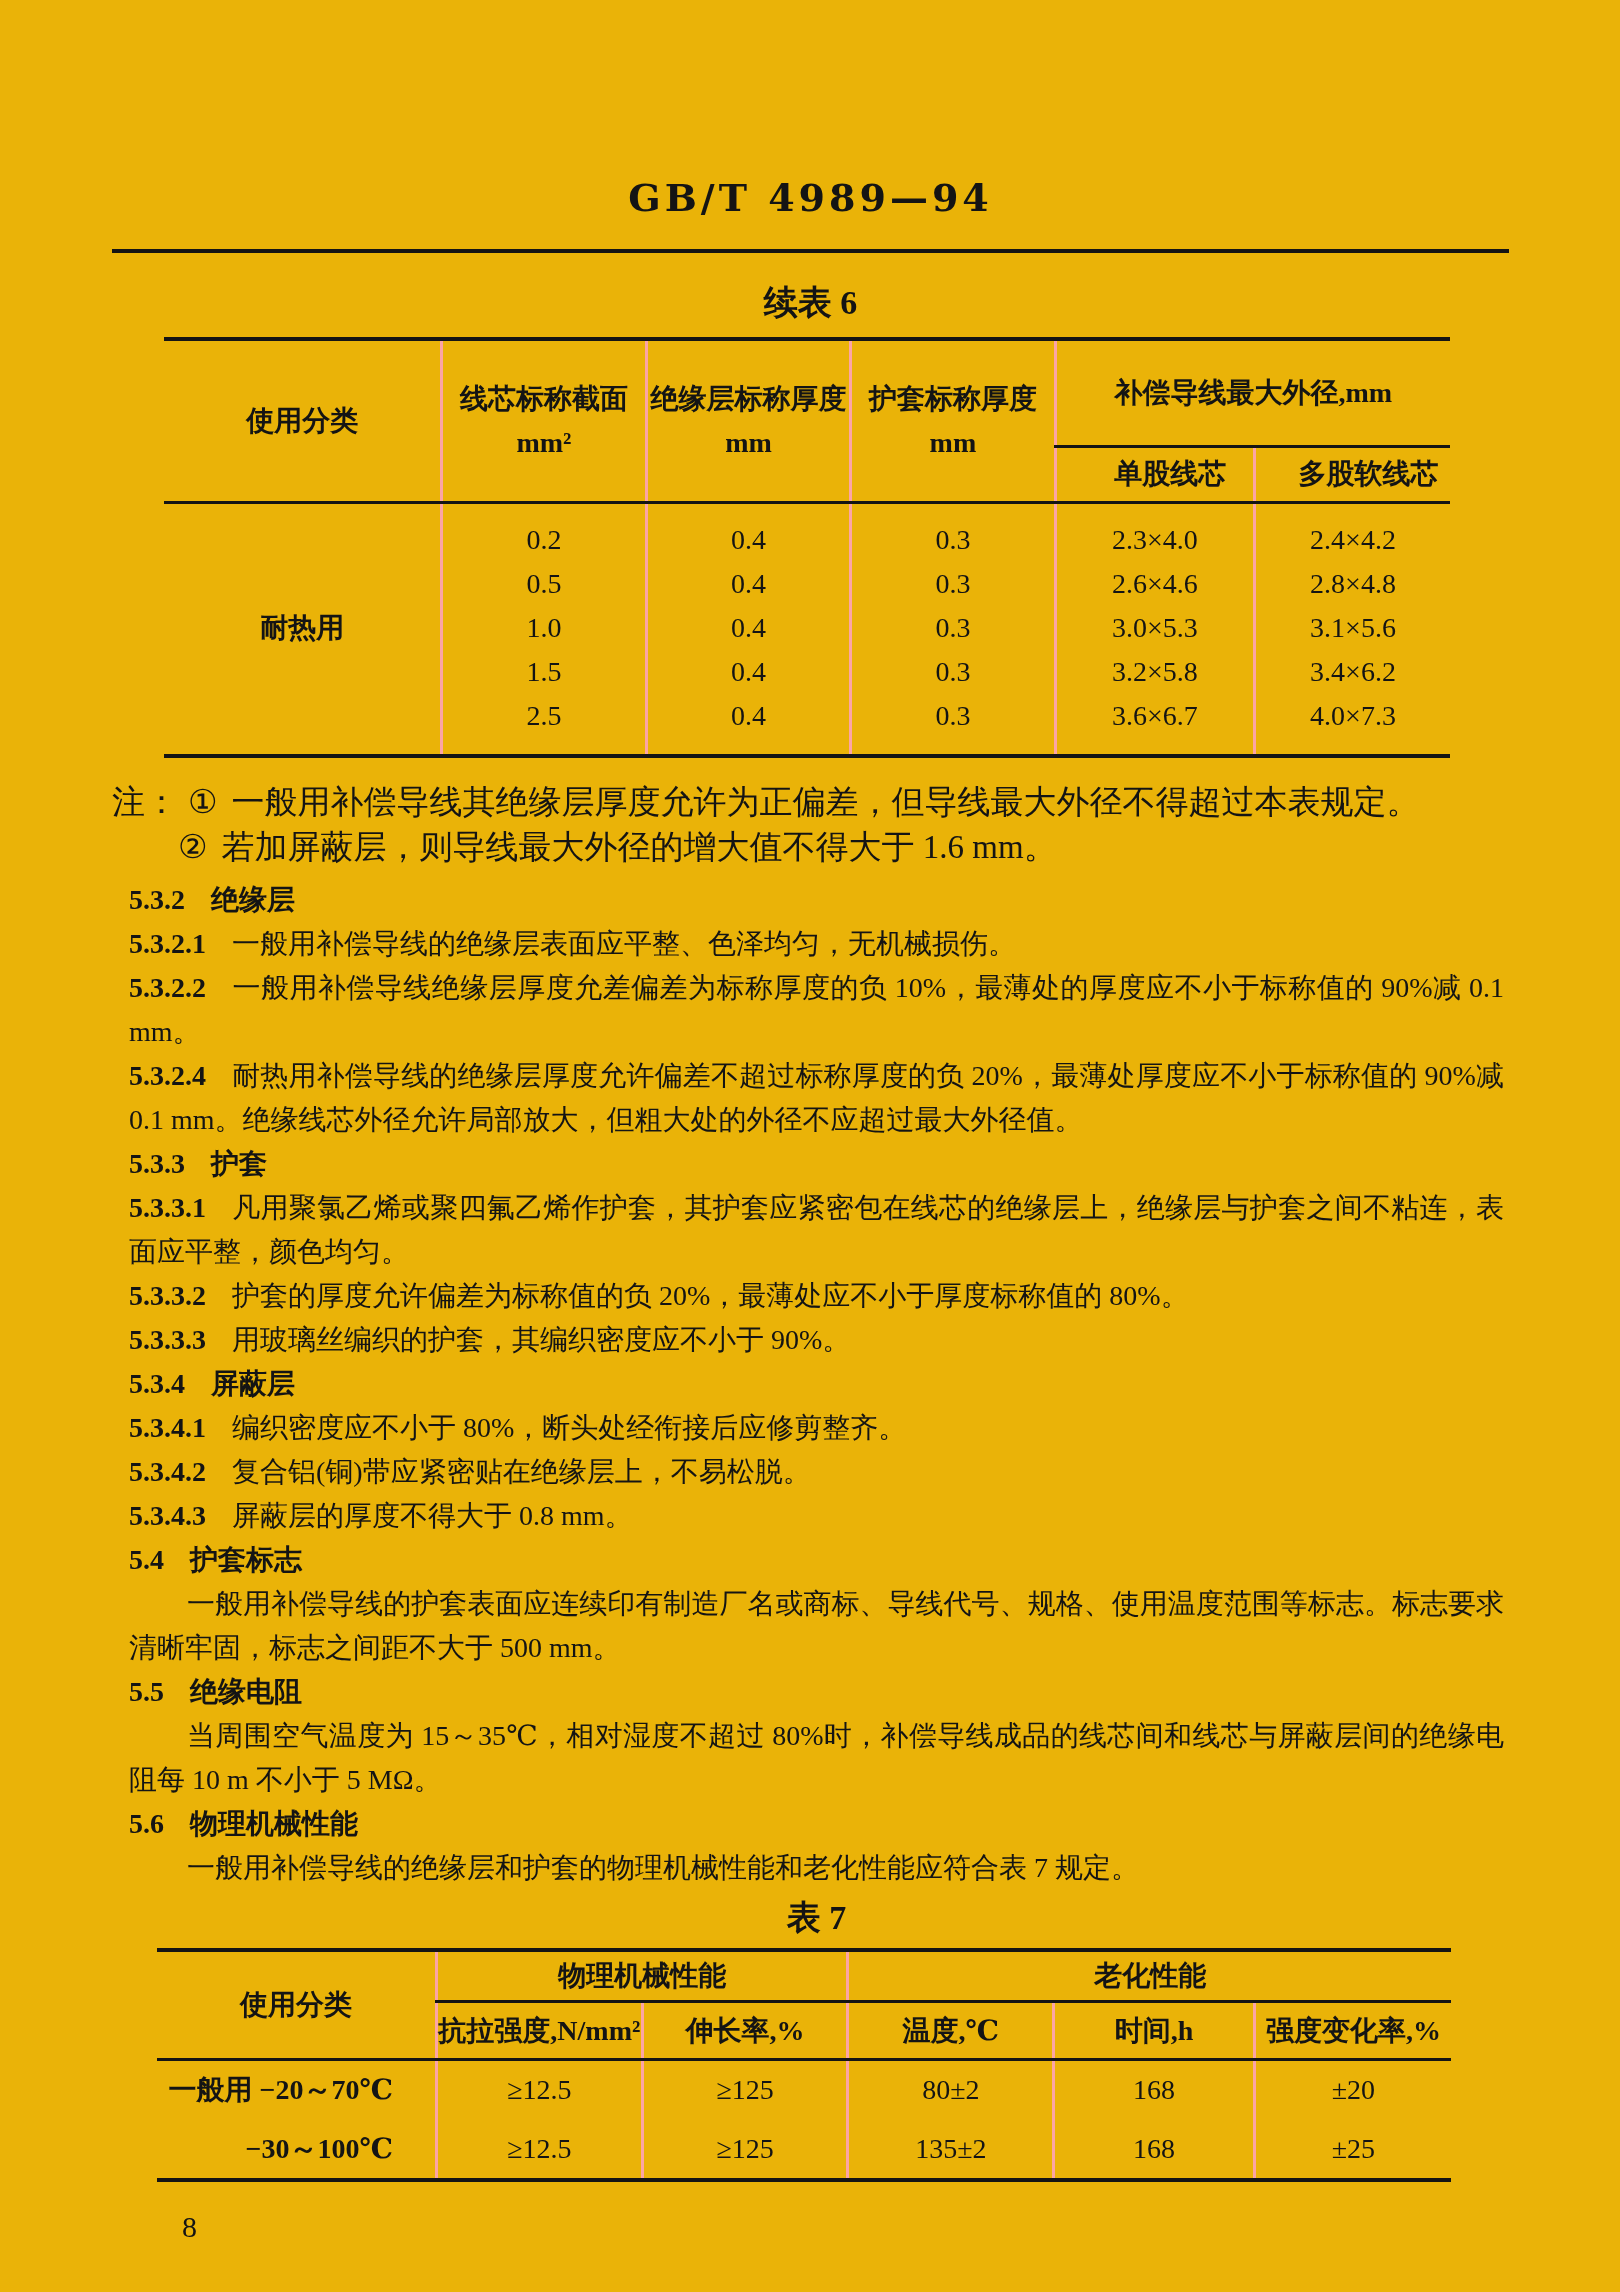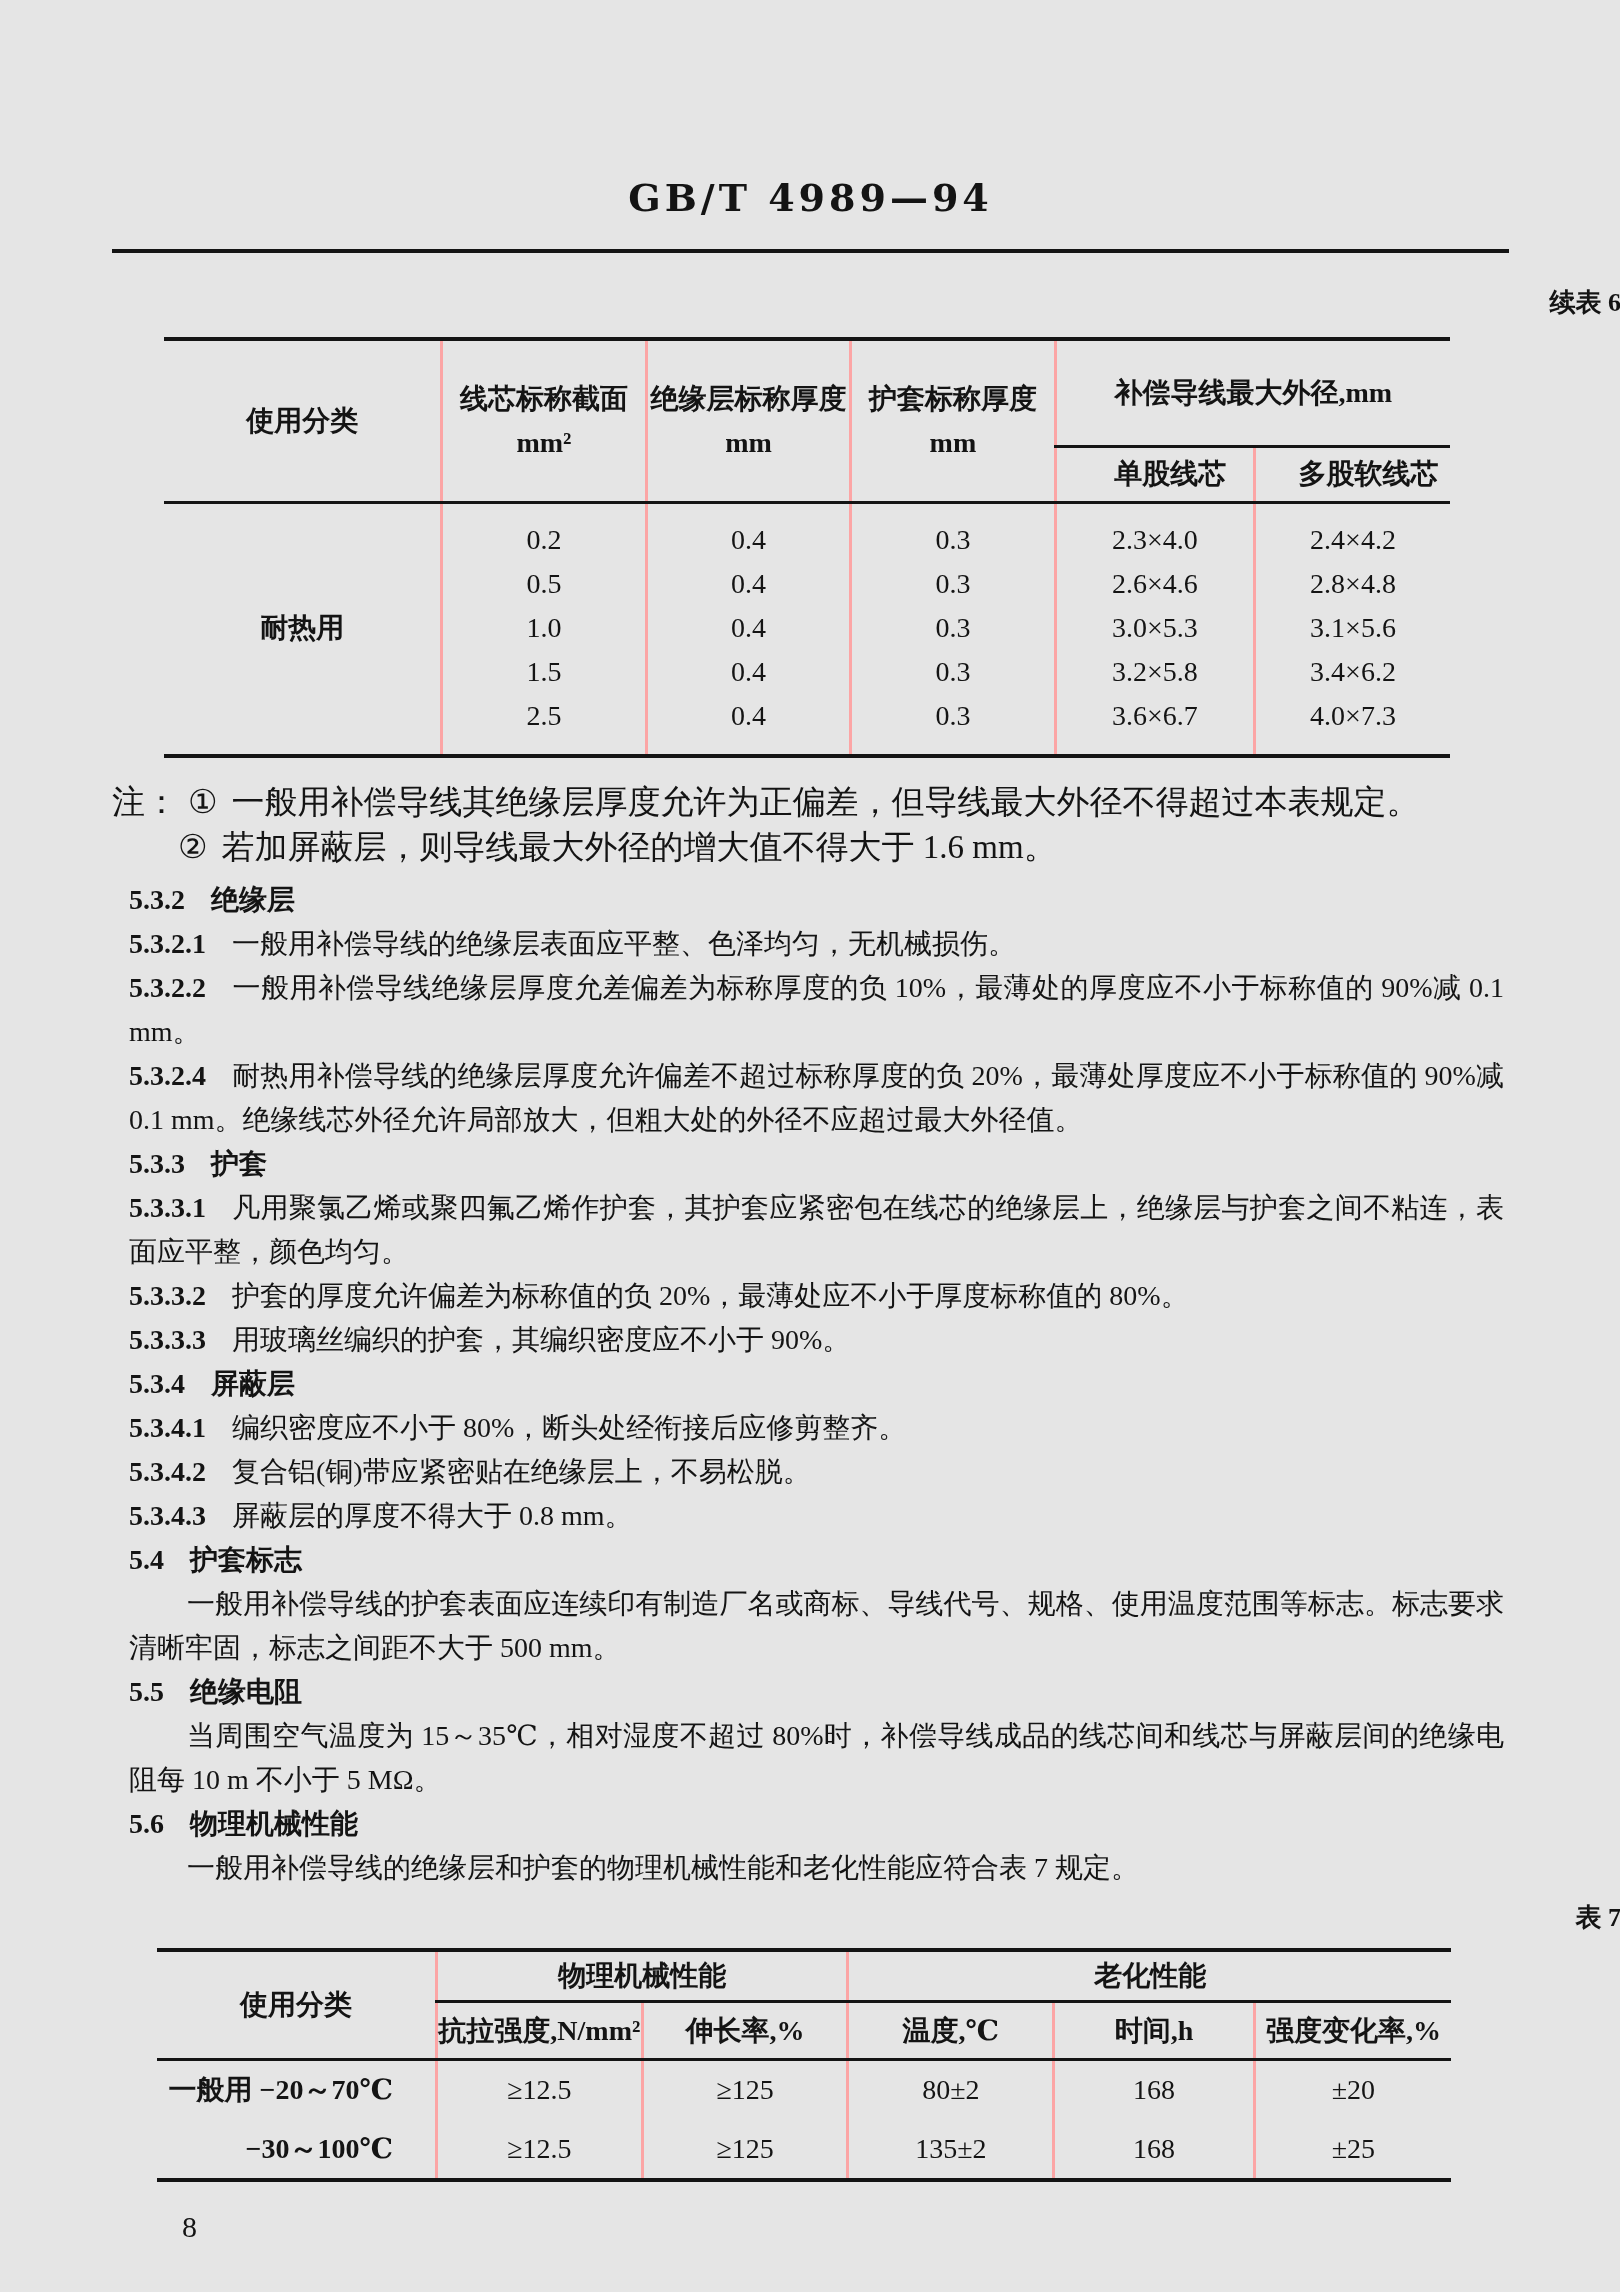--- a/index.html
+++ b/index.html
@@ -1,28 +1,28 @@
 <!DOCTYPE html>
 <html><head>
 <meta charset="utf-8">
 <style>
   * { margin:0; padding:0; box-sizing:border-box; }
   html,body { background:#ffffff; }
   .page {
     position:relative; width:1621px; height:2292px;
-    background:#e5e5e5; color:#141414; overflow:hidden;
+    background:#eab308; color:#141414; overflow:hidden;
     font-family:"Liberation Serif","DejaVu Serif",serif;
   }
   .doc-title {
     padding-top:177px; text-align:center;
     font-size:38px; font-weight:bold; letter-spacing:4px; line-height:42px;
     font-family:"DejaVu Serif","Liberation Serif",serif;
   }
   .title-rule { width:1397px; height:4px; background:#141414; margin:30px auto 0 auto; }
-  .tbl-caption { text-align:right; font-size:26px; font-weight:bold; margin-top:32px; line-height:36px; }
+  .tbl-caption { text-align:center; font-size:34px; font-weight:bold; margin-top:32px; line-height:36px; }
 
   table { border-collapse:collapse; table-layout:fixed; }
   .t6 { width:1286px; margin:16px 0 0 164px; border-top:4px solid #141414; border-bottom:4px solid #141414; }
   .t7 { width:1294px; margin:12px 0 0 157px; border-top:4px solid #141414; border-bottom:4px solid #141414; }
   col.c1{width:21.6%} col.c2{width:15.9%} col.c3{width:15.9%} col.c4{width:15.9%} col.c5{width:15.5%} col.c6{width:15.2%}
   th, td { font-weight:normal; text-align:center; vertical-align:middle; font-size:28px; color:#141414; }
   thead th { font-weight:bold; line-height:44px; }
   .t6 thead th, .t7 thead th { border-bottom:3px solid #141414; }
   .bl { border-left:3px solid #fca5a5; }
   .t6 thead tr:first-child th { height:107px; }

